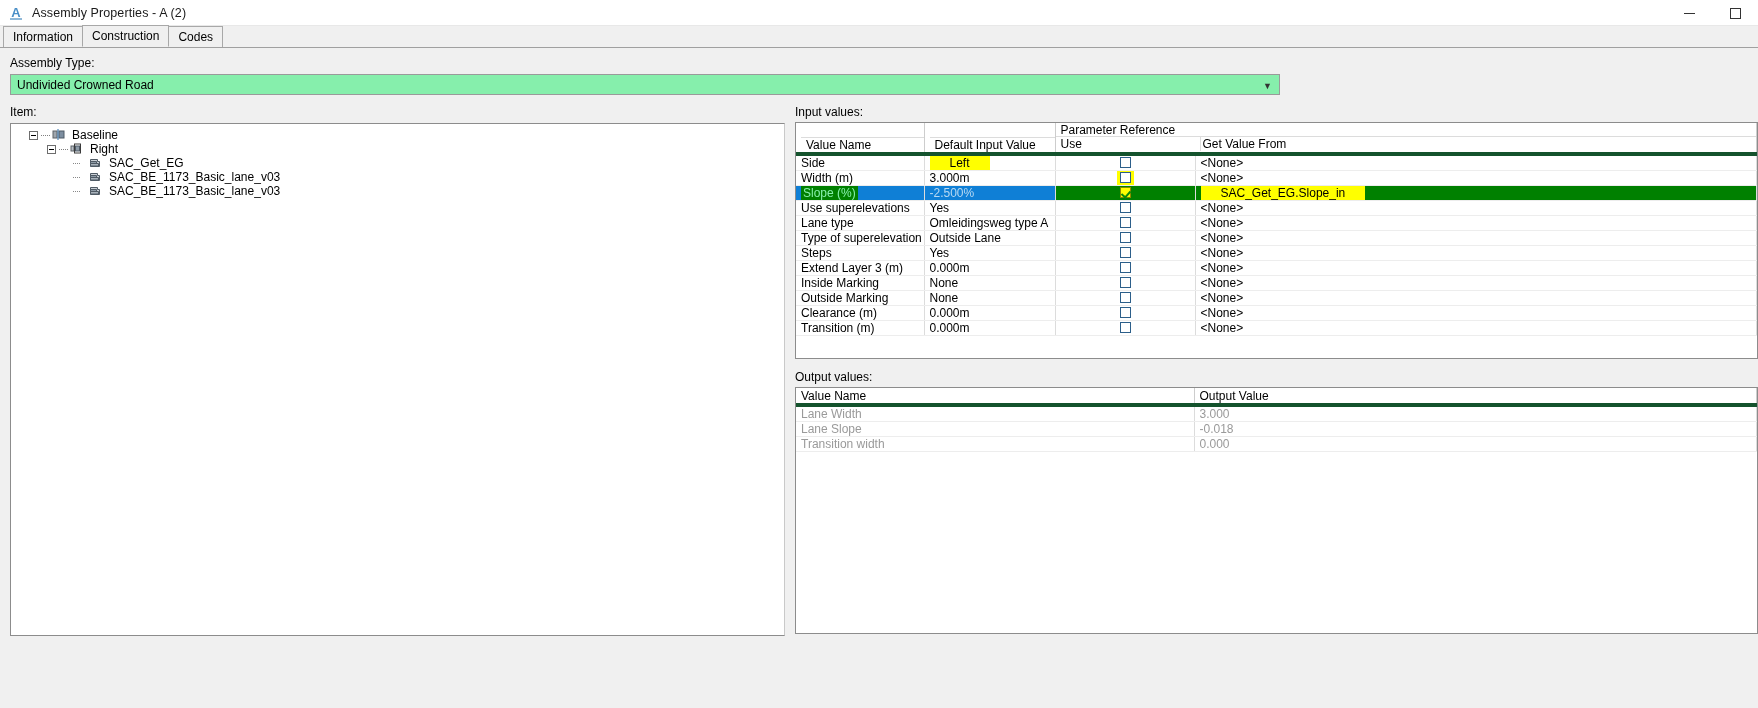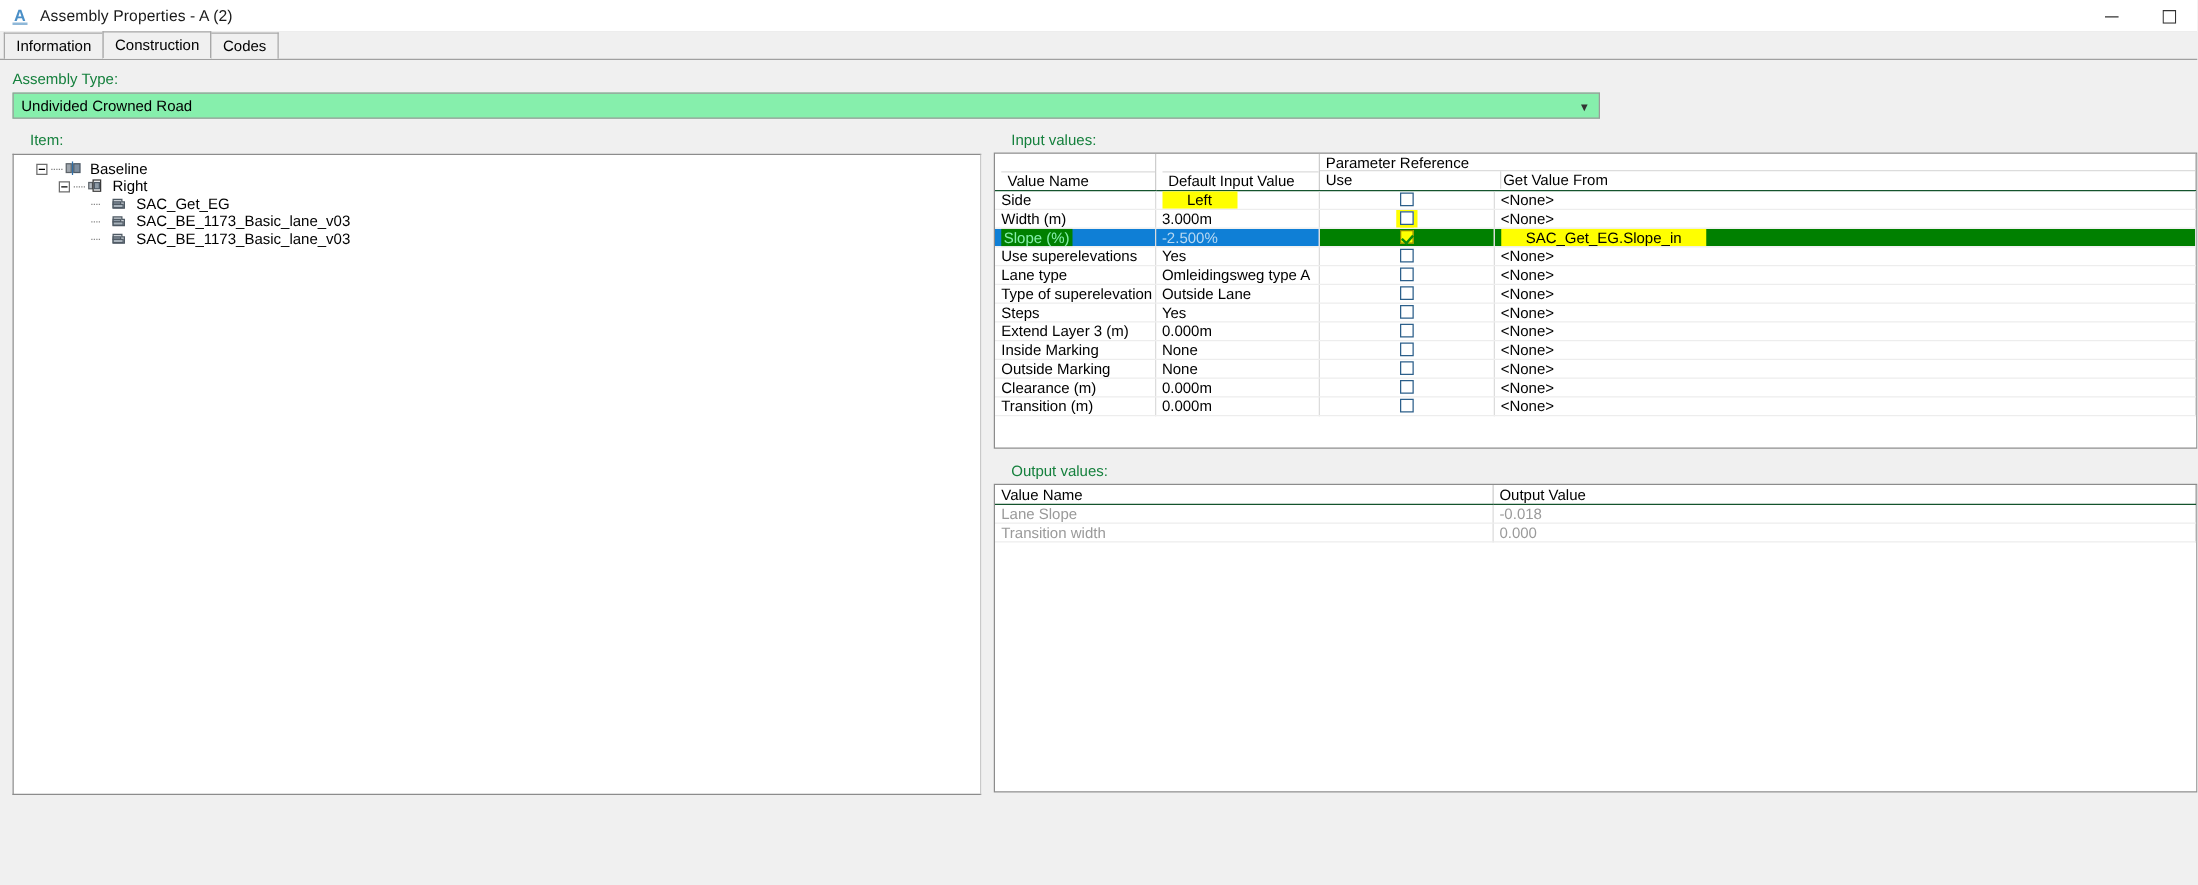--- a/index.html
+++ b/index.html
@@ -95,21 +95,21 @@
   
   .content {
     padding: 0;
     position: relative;
     height: calc(708px - 26px - 22px);
     background: #f0f0f0;
   }
 
   .label-plain {
     font-size: 12px;
-    color: #15803d;
+    color: #000000;
   }
 
   .assembly-row { padding: 8px 0 0 10px; }
   .combo {
     margin: 4px 0 0 10px;
     width: 1270px;
     height: 21px;
     background: #86efac;
     border: 1px solid #9a9a9a;
     display: flex;
@@ -180,21 +180,21 @@
   }
   .tree-icon {
     width: 14px; height: 12px;
     flex: none; margin-right: 4px;
     position: relative;
   }
   .tree-icon svg { display: block; }
   .tnode .tlabel { padding-left: 2px; }
 
   
-  .sec-label { font-size: 12px; margin-bottom: 3px; margin-left: 14px; }
+  .sec-label { font-size: 12px; margin-bottom: 3px; }
   .grid {
     background: #fff;
     border: 1px solid #8c8c8c;
     overflow: hidden;
   }
   .grid-in { height: 237px; }
   .grid-out { height: 247px; }
 
   table.g {
     border-collapse: collapse;
@@ -210,21 +210,21 @@
     height: 14px;
     line-height: 14px;
     overflow: hidden;
     white-space: nowrap;
   }
   table.g thead th {
     height: 29px;
     vertical-align: top;
     padding-top: 1px;
     border-right: 1px solid #cdcdcd;
-    border-bottom: 1px solid #14532d;
+    border-bottom: 4px solid #14532d;
     background: #fff;
   }
   table.g thead th.grp {
     padding: 0;
     border-right: 1px solid #cdcdcd;
   }
   .grp-top {
     height: 14px; line-height: 14px;
     padding-left: 5px;
     border-bottom: 1px solid #dcdcdc;
@@ -539,20 +539,24 @@
               <th style="height:15px">
                 <div class="grp-bot" style="padding-left:0"><span>Value Name</span></div>
               </th>
               <th style="height:15px">
                 <div class="grp-bot" style="padding-left:0"><span>Output Value</span></div>
               </th>
             </tr>
           </thead>
           <tbody>
             <tr>
+              <td class="out-dim">Lane Width</td>
+              <td class="out-dim">3.000</td>
+            </tr>
+            <tr>
               <td class="out-dim">Lane Slope</td>
               <td class="out-dim">-0.018</td>
             </tr>
             <tr>
               <td class="out-dim">Transition width</td>
               <td class="out-dim">0.000</td>
             </tr>
           </tbody>
         </table>
       </div>

